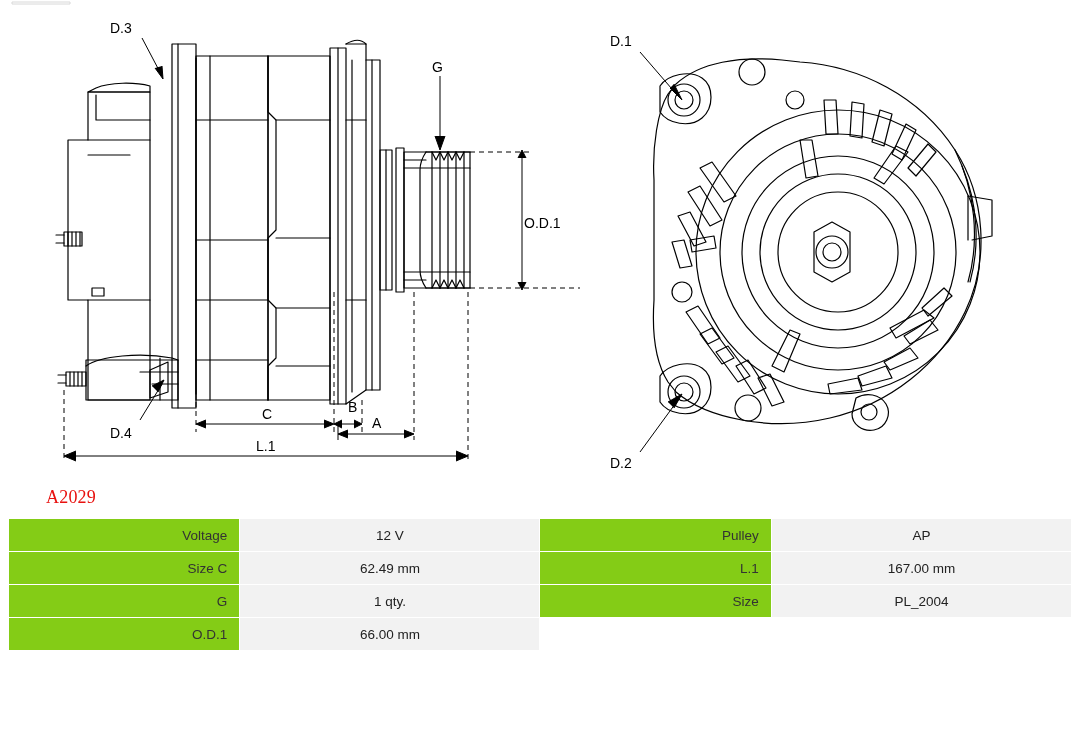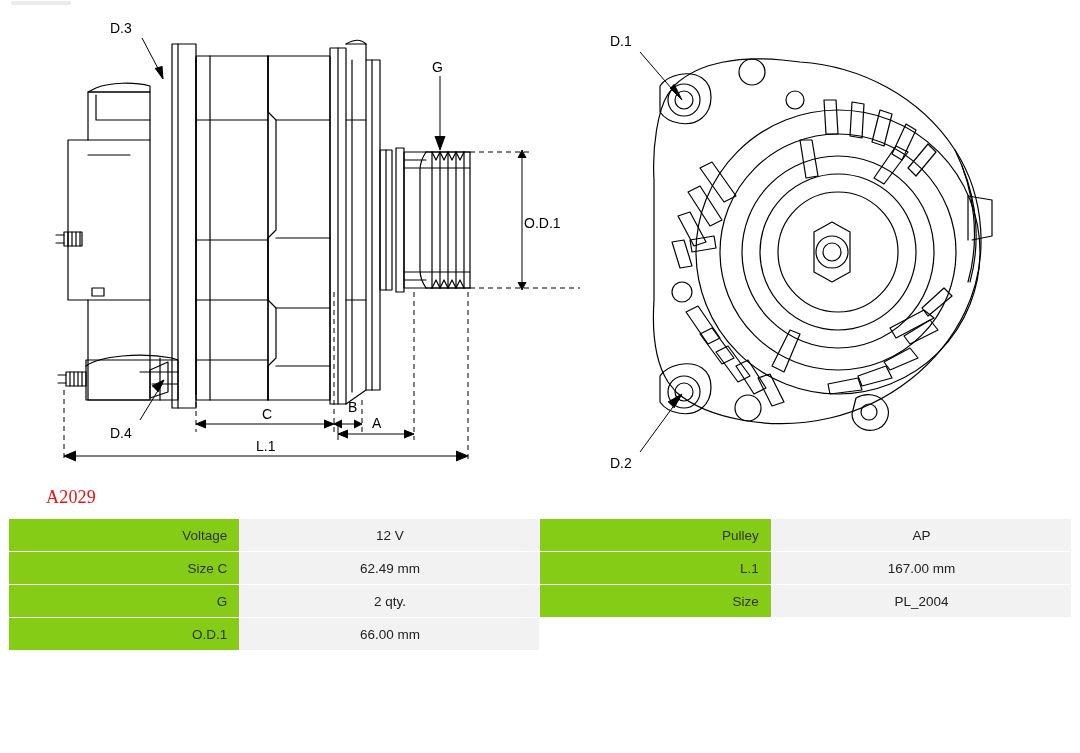--- a/index.html
+++ b/index.html
@@ -319,21 +319,21 @@
         <td class="val">AP</td>
       </tr>
       <tr>
         <td class="lbl left-col">Size C</td>
         <td class="val">62.49 mm</td>
         <td class="lbl">L.1</td>
         <td class="val">167.00 mm</td>
       </tr>
       <tr>
         <td class="lbl left-col">G</td>
-        <td class="val">2 qty.</td>
+        <td class="val">1 qty.</td>
         <td class="lbl">Size</td>
         <td class="val">PL_2004</td>
       </tr>
       <tr>
         <td class="lbl left-col">O.D.1</td>
         <td class="val">66.00 mm</td>
         <td class="empty"></td>
         <td class="empty"></td>
       </tr>
     </tbody>

